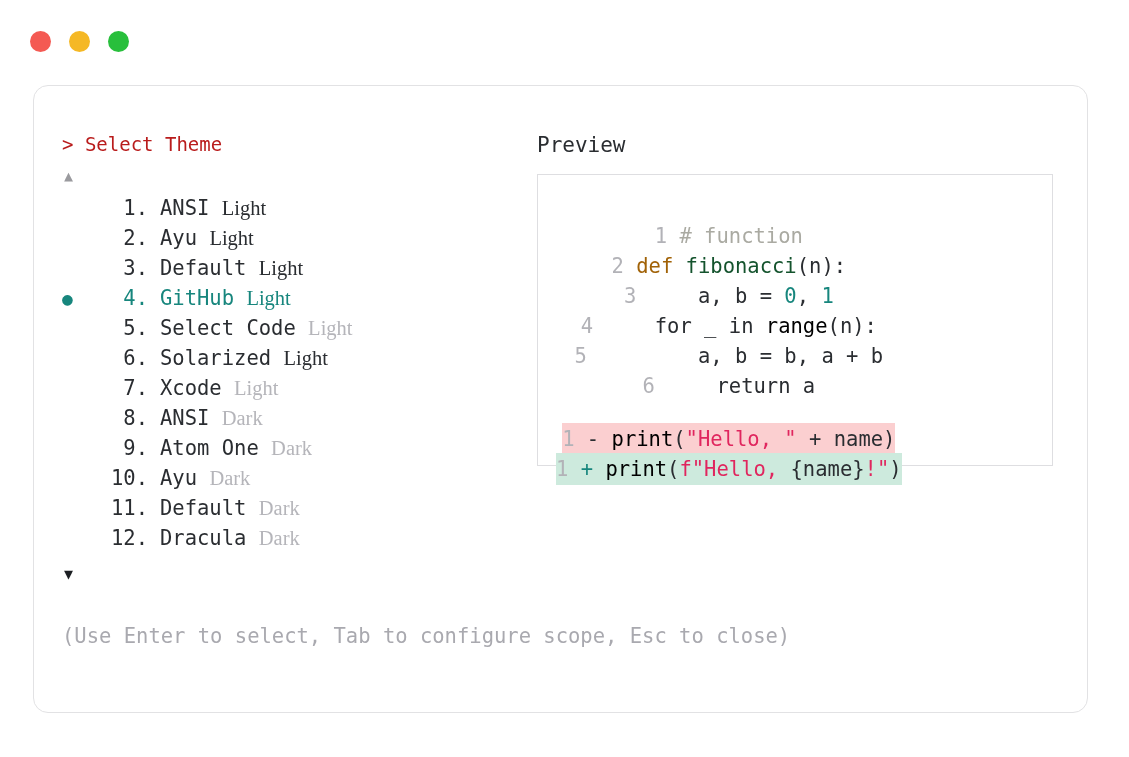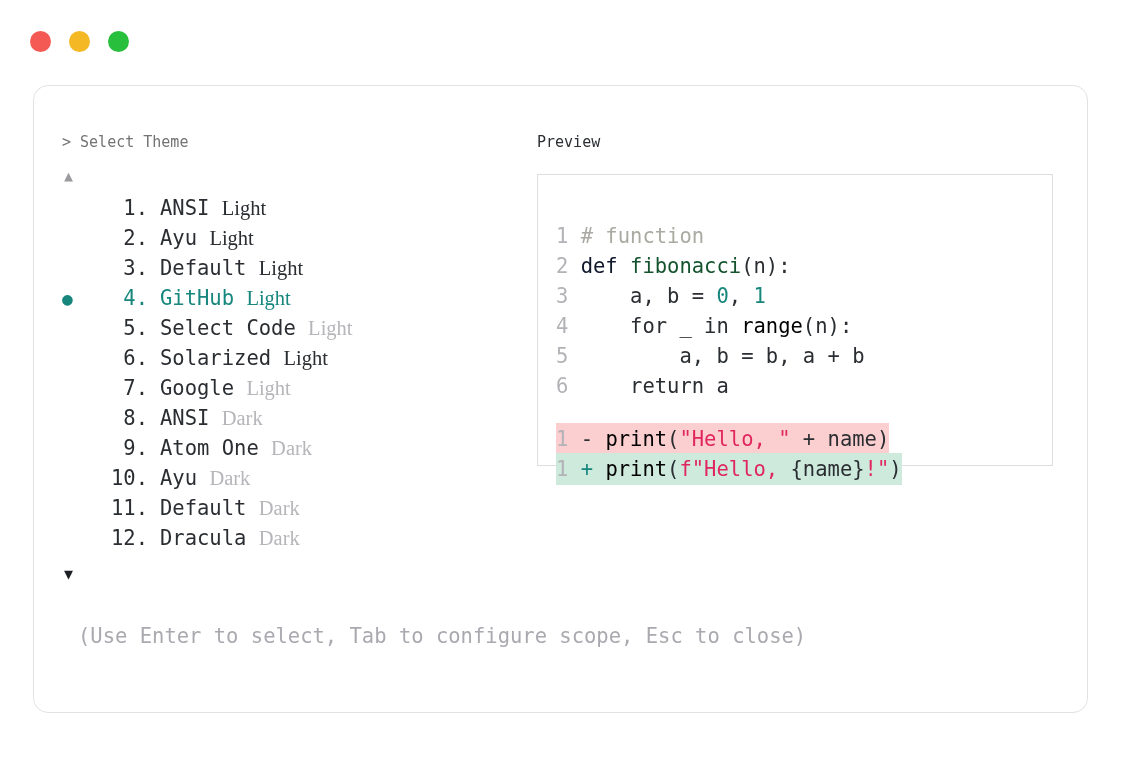--- a/index.html
+++ b/index.html
@@ -47,30 +47,30 @@
   .card-inner {
     position: absolute;
     left: 0; top: 0; right: 0; bottom: 0;
   }
 
   
   .col-head-left {
     position: absolute;
     left: 28px;
     top: 47px;
-    font-size: 15px;
-    color: #737373;
+    font-size: 19px;
+    color: #b91c1c;
     letter-spacing: 0px;
     white-space: pre;
   }
   .col-head-right {
     position: absolute;
     left: 503px;
     top: 47px;
-    font-size: 15px;
+    font-size: 21px;
     color: #2a2d31;
     white-space: pre;
   }
 
   
   .left-pane {
     position: absolute;
     left: 28px;
     top: 80px;
     width: 440px;
@@ -125,33 +125,33 @@
   }
 
   
   .footer-hint {
     position: absolute;
     left: 28px;
     top: 538px;
     font-size: 20.5px;
     color: #a9a9af;
     white-space: pre;
-    margin-left: 16px;
   }
 
   
   .preview-box {
     position: absolute;
     left: 503px;
     top: 88px;
     width: 516px;
     height: 292px;
     box-sizing: border-box;
     background: #ffffff;
     border: 1.5px solid #dedee1;
+    text-align: center;
   }
   .code {
     position: absolute;
     left: 18px;
     top: 46px;
     font-size: 20.5px;
     line-height: 30px;
     white-space: pre;
   }
   .code-line { white-space: pre; height: 30px; }
@@ -167,21 +167,21 @@
   }
   .diff-line > span.hl {
     display: inline-block;
     padding: 1px 0 1px 0;
   }
   .hl-del { background: #fbcfd0; }
   .hl-add { background: #cdeadd; }
 
   
   .tok-comment { color: #aaaaa2; }
-  .tok-kw      { color: #0f172a; }
+  .tok-kw      { color: #a16207; }
   .tok-fn      { color: #14532d; }
   .tok-plain   { color: #2a2d31; }
   .tok-num     { color: #17867d; }
   .tok-builtin { color: #000000; }
   .tok-str     { color: #e0265e; }
   .tok-plus    { color: #17867d; }
   .tok-minus   { color: #2a2d31; }
 </style>
 </head>
 <body>
@@ -201,21 +201,21 @@
 
     <div class="left-pane">
       <div class="scroll-arrow arrow-up">▲</div>
       <div class="theme-list" id="theme-list">
           <div class="theme-row"><span class="bullet-cell"></span><span class="num-cell">1.</span><span class="name-cell">ANSI</span><span class="name-cell" style="padding-left: 0px;"> </span><span class="variant">Light</span></div>
           <div class="theme-row"><span class="bullet-cell"></span><span class="num-cell">2.</span><span class="name-cell">Ayu</span><span class="name-cell" style="padding-left: 0px;"> </span><span class="variant">Light</span></div>
           <div class="theme-row"><span class="bullet-cell"></span><span class="num-cell">3.</span><span class="name-cell">Default</span><span class="name-cell" style="padding-left: 0px;"> </span><span class="variant">Light</span></div>
           <div class="theme-row selected"><span class="bullet-cell">●</span><span class="num-cell">4.</span><span class="name-cell">GitHub</span><span class="name-cell" style="padding-left: 0px;"> </span><span class="variant">Light</span></div>
           <div class="theme-row"><span class="bullet-cell"></span><span class="num-cell">5.</span><span class="name-cell">Select Code</span><span class="name-cell" style="padding-left: 0px;"> </span><span class="variant dim">Light</span></div>
           <div class="theme-row"><span class="bullet-cell"></span><span class="num-cell">6.</span><span class="name-cell">Solarized</span><span class="name-cell" style="padding-left: 0px;"> </span><span class="variant">Light</span></div>
-          <div class="theme-row"><span class="bullet-cell"></span><span class="num-cell">7.</span><span class="name-cell">Google</span><span class="name-cell" style="padding-left: 0px;"> </span><span class="variant dim">Light</span></div>
+          <div class="theme-row"><span class="bullet-cell"></span><span class="num-cell">7.</span><span class="name-cell">Xcode</span><span class="name-cell" style="padding-left: 0px;"> </span><span class="variant dim">Light</span></div>
           <div class="theme-row"><span class="bullet-cell"></span><span class="num-cell">8.</span><span class="name-cell">ANSI</span><span class="name-cell" style="padding-left: 0px;"> </span><span class="variant dim">Dark</span></div>
           <div class="theme-row"><span class="bullet-cell"></span><span class="num-cell">9.</span><span class="name-cell">Atom One</span><span class="name-cell" style="padding-left: 0px;"> </span><span class="variant dim">Dark</span></div>
           <div class="theme-row"><span class="bullet-cell"></span><span class="num-cell">10.</span><span class="name-cell">Ayu</span><span class="name-cell" style="padding-left: 0px;"> </span><span class="variant dim">Dark</span></div>
           <div class="theme-row"><span class="bullet-cell"></span><span class="num-cell">11.</span><span class="name-cell">Default</span><span class="name-cell" style="padding-left: 0px;"> </span><span class="variant dim">Dark</span></div>
           <div class="theme-row"><span class="bullet-cell"></span><span class="num-cell">12.</span><span class="name-cell">Dracula</span><span class="name-cell" style="padding-left: 0px;"> </span><span class="variant dim">Dark</span></div>
         </div>
       <div class="arrow-down-wrap">
         <div class="scroll-arrow arrow-down">▼</div>
       </div>
     </div>

